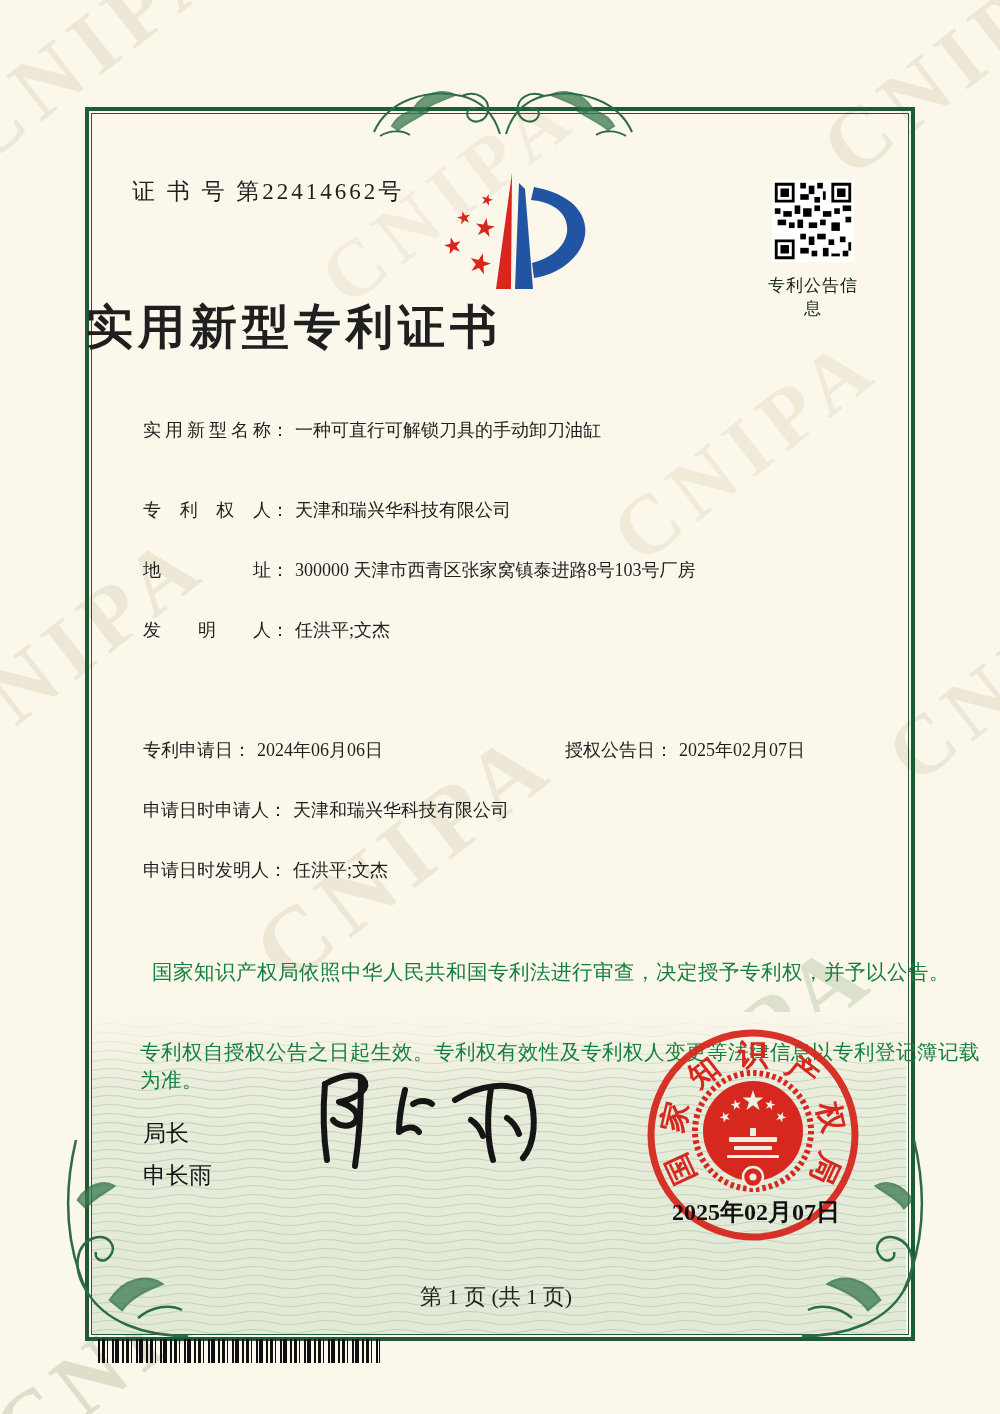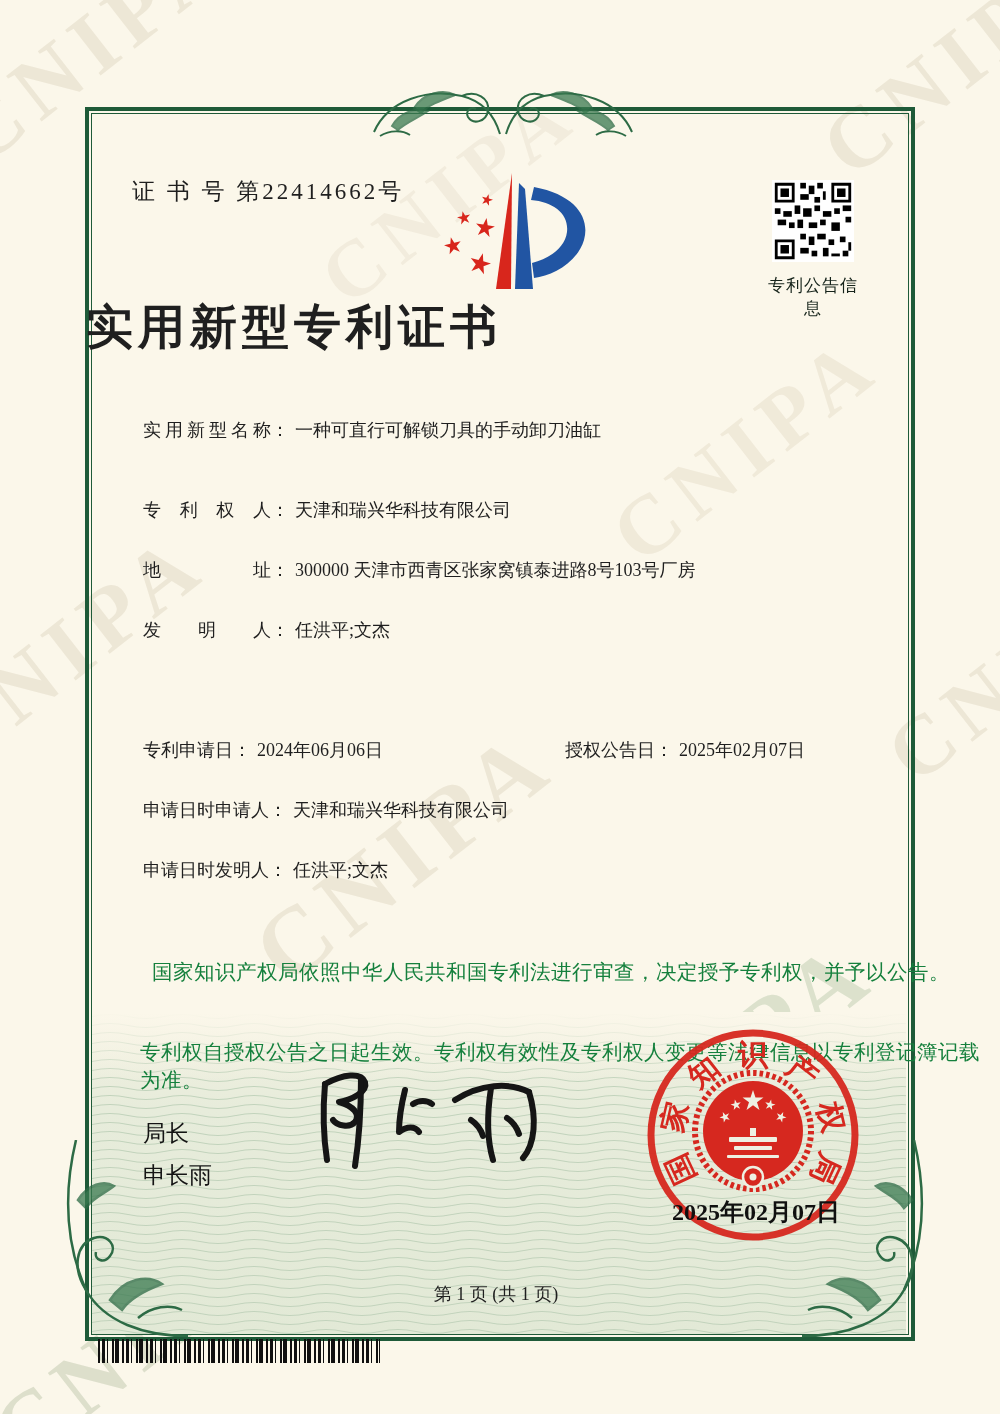--- a/index.html
+++ b/index.html
@@ -58,21 +58,21 @@
           font-size:23px;color:#141414;}
   .signer-title{top:1118px;} .signer-name{top:1160px;}
   .signature{position:absolute;left:295px;top:1062px;z-index:7;}
   
   .seal{position:absolute;left:643px;top:1025px;z-index:7;}
   .seal text{font-family:"Liberation Serif",serif;font-weight:bold;}
   .seal-date{position:absolute;left:672px;top:1196px;width:200px;z-index:8;
              font-size:24px;font-weight:bold;color:#101010;letter-spacing:0px;}
   
   .footer{position:absolute;left:86px;top:1282px;width:820px;text-align:center;
-          font-size:18px;z-index:6;}
+          font-size:22px;z-index:6;}
   .barcode{position:absolute;left:98px;top:1339px;width:282px;height:24px;z-index:6;
     background:repeating-linear-gradient(90deg,
       #101010 0 2px,transparent 2px 4px,#101010 4px 7px,transparent 7px 9px,
       #101010 9px 10px,transparent 10px 14px,#101010 14px 16px,transparent 16px 17px,
       #101010 17px 21px,transparent 21px 24px);}
 </style>
 </head>
 <body>
 
 <div class="page">

